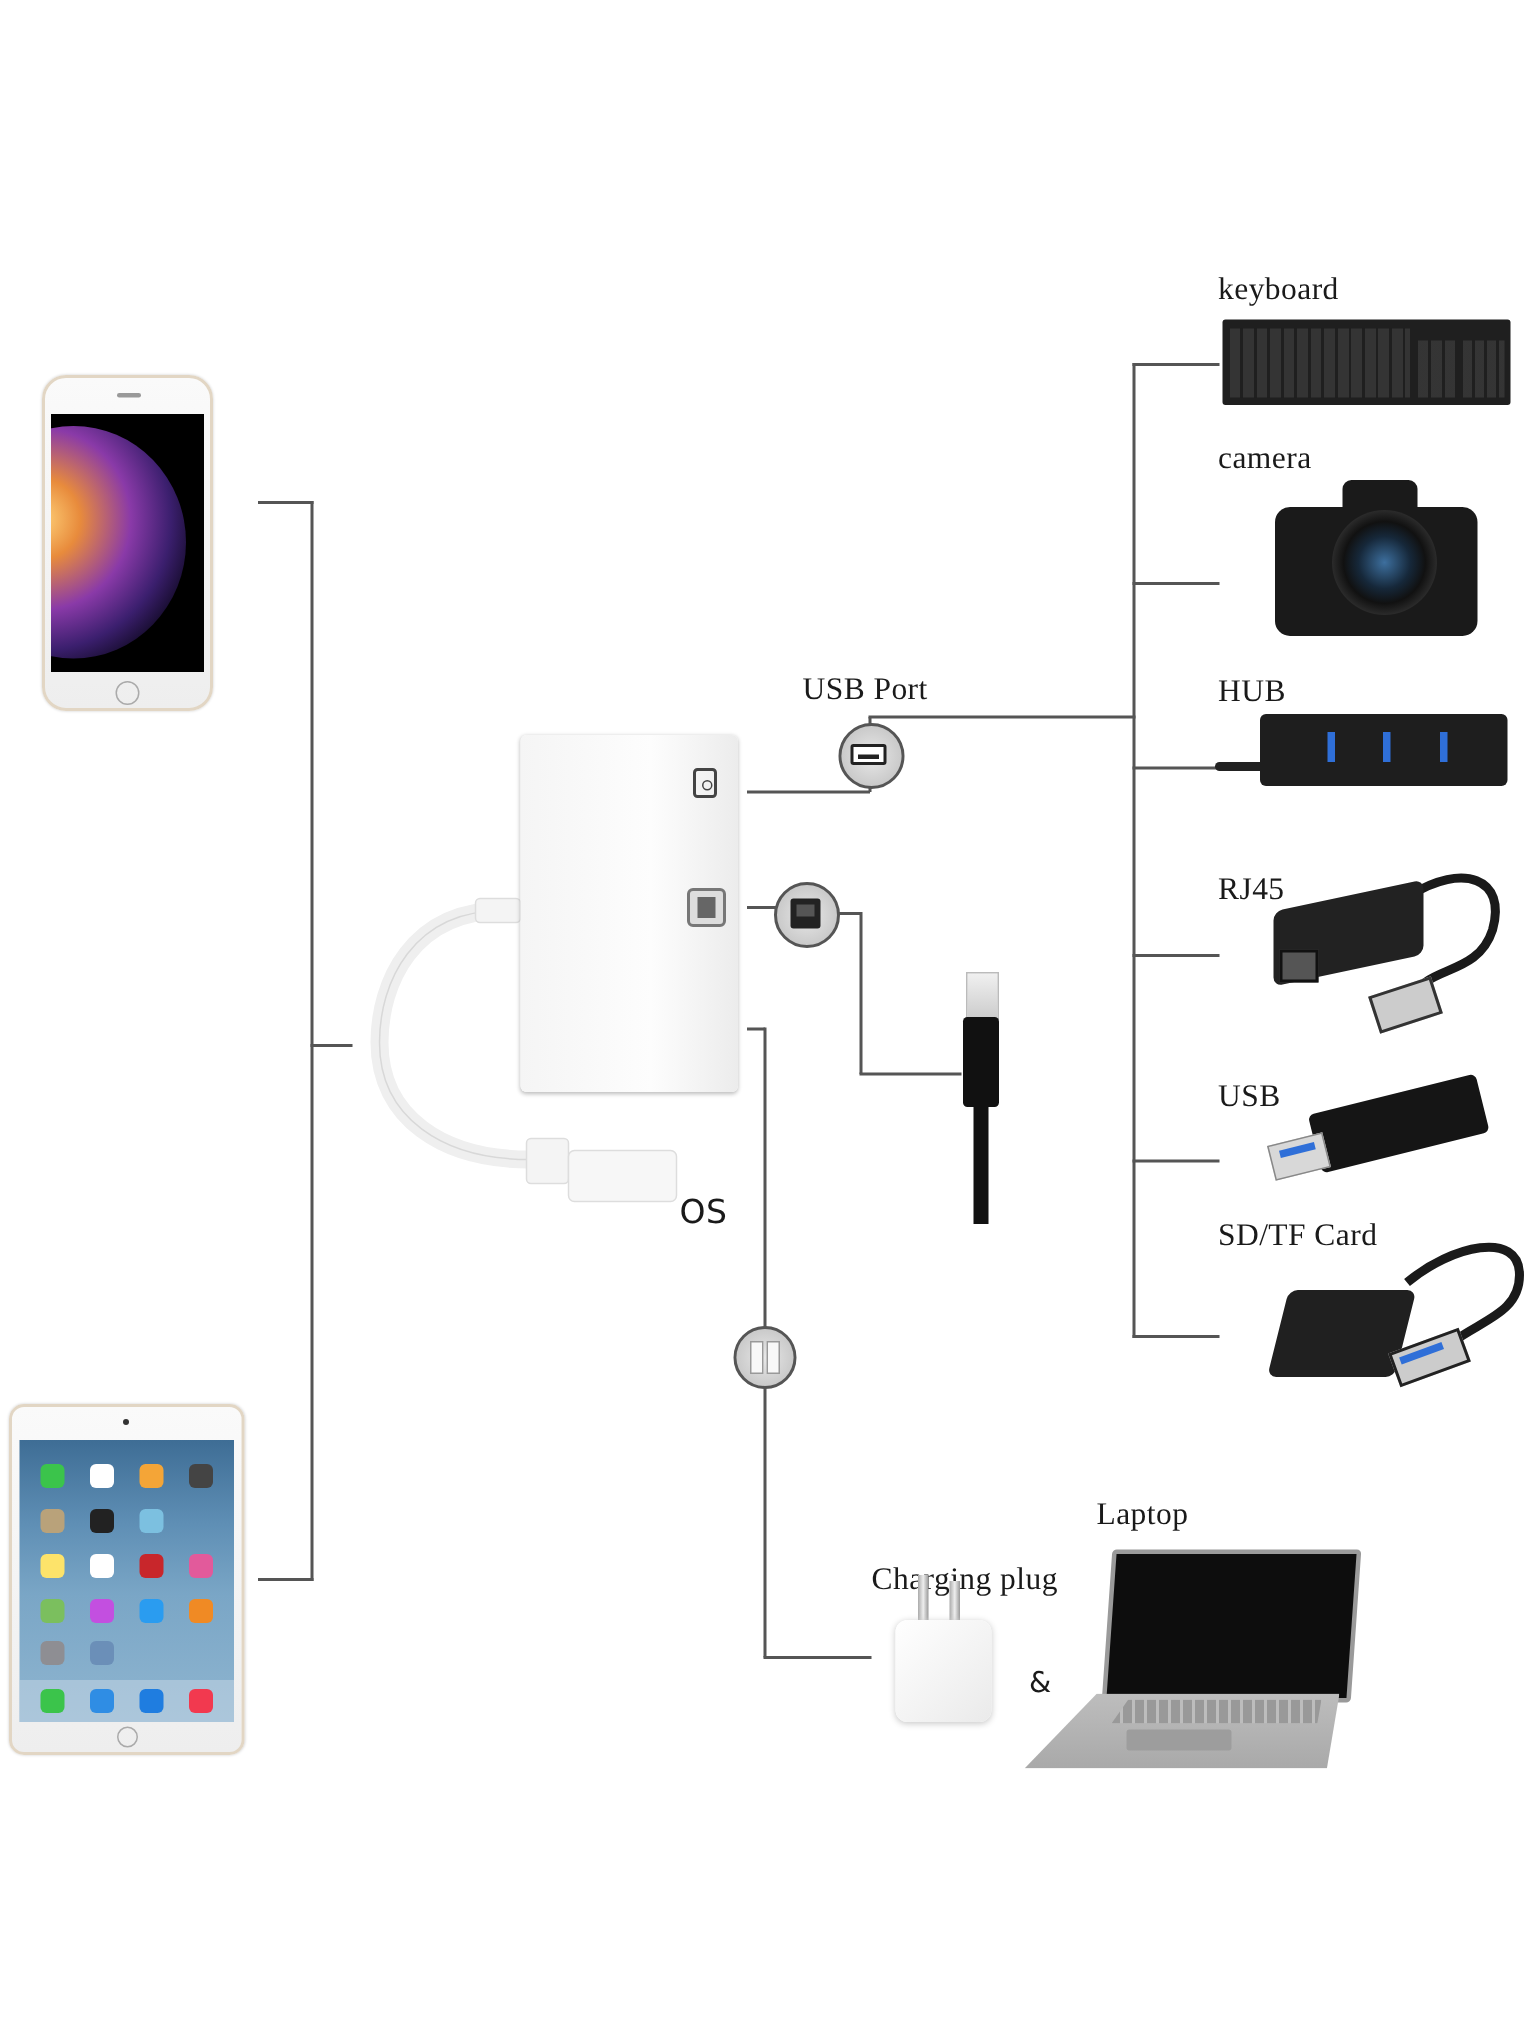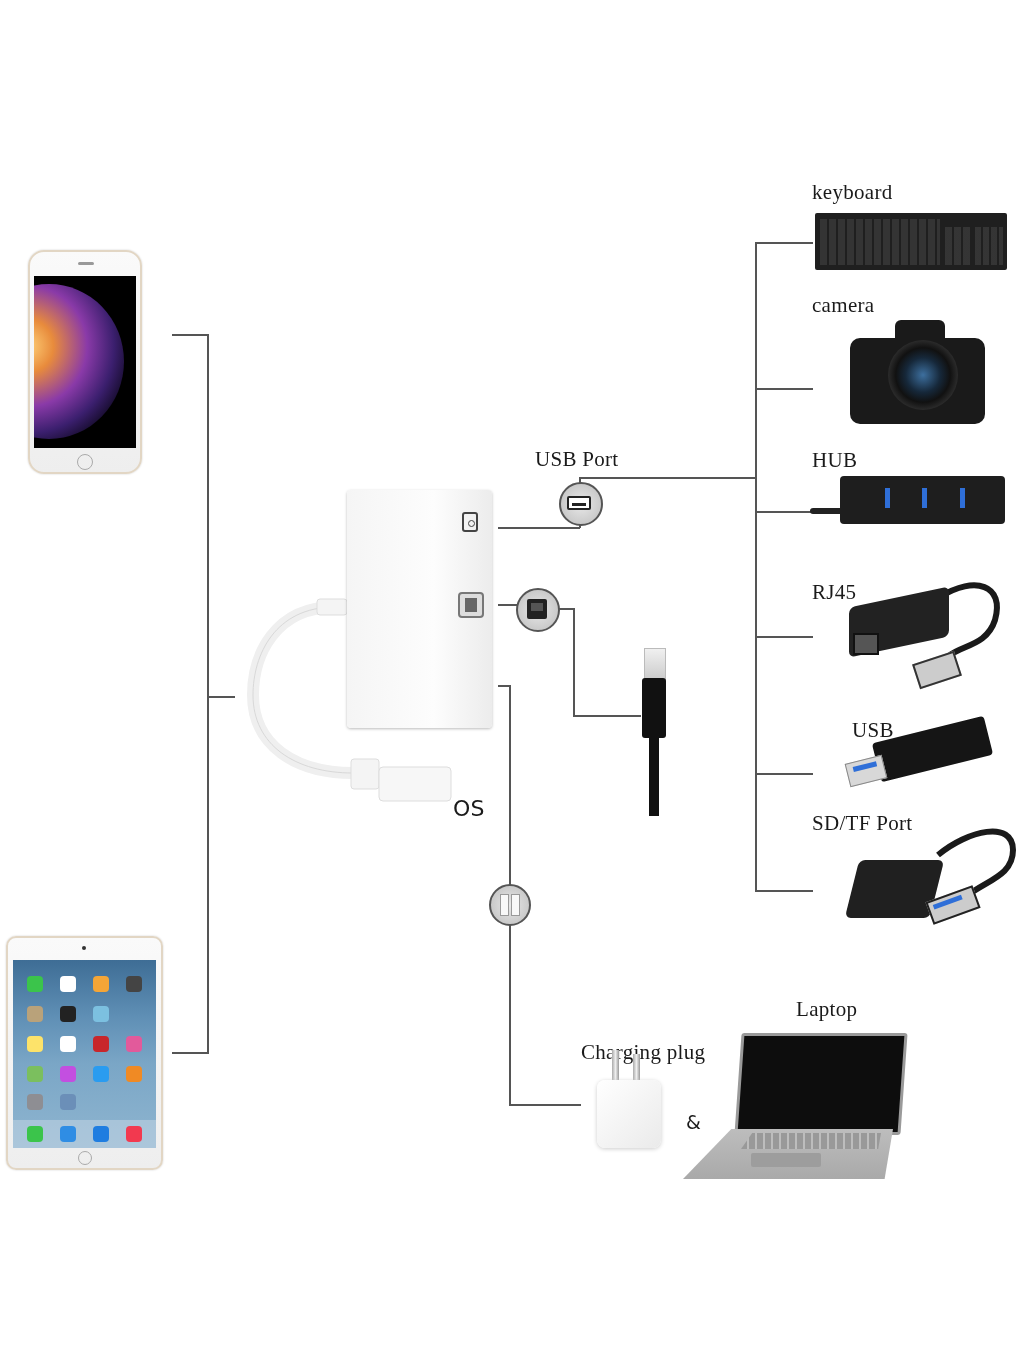--- a/index.html
+++ b/index.html
@@ -149,46 +149,46 @@
 <div class="label" style="left:812px;top:580px;">RJ45</div>
 <div class="device" style="left:845px;top:575px;width:160px;height:115px;">
   <svg width="160" height="115">
     <path d="M95 22 C130 0 160 10 150 45 C142 70 118 70 105 80" fill="none" stroke="#1a1a1a" stroke-width="6"></path>
   </svg>
   <div class="abs" style="left:4px;top:22px;width:100px;height:50px;background:#222;transform:skewY(-12deg);border-radius:6px;"></div>
   <div class="abs" style="left:8px;top:58px;width:22px;height:18px;background:#555;border:2px solid #111;"></div>
   <div class="abs" style="left:70px;top:82px;width:40px;height:22px;background:#ccc;border:2px solid #333;transform:rotate(-18deg);"></div>
 </div>
 
-<div class="label" style="left:812px;top:718px;margin-left:40px;">USB</div>
+<div class="label" style="left:812px;top:718px;">USB</div>
 <div class="device" style="left:845px;top:715px;width:150px;height:75px;">
   <div class="abs" style="left:30px;top:14px;width:115px;height:40px;background:#151515;border-radius:4px;transform:rotate(-14deg);"></div>
   <div class="abs" style="left:2px;top:44px;width:36px;height:22px;background:#d8d8d8;border:1px solid #888;transform:rotate(-14deg);">
     <div class="abs" style="left:6px;top:4px;width:24px;height:5px;background:#2f6fd8;"></div>
   </div>
 </div>
 
-<div class="label" style="left:812px;top:811px;">SD/TF  Port</div>
+<div class="label" style="left:812px;top:811px;">SD/TF  Card</div>
 <div class="device" style="left:848px;top:825px;width:170px;height:105px;">
   <svg width="170" height="105">
     <path d="M90 30 C120 5 165 -5 165 25 C165 50 140 55 120 70" fill="none" stroke="#1a1a1a" stroke-width="6"></path>
   </svg>
   <div class="abs" style="left:4px;top:35px;width:85px;height:58px;background:#202020;border-radius:6px;transform:skewX(-14deg);"></div>
   <div class="abs" style="left:80px;top:68px;width:46px;height:20px;background:#ccc;border:2px solid #222;transform:rotate(-20deg);">
     <div class="abs" style="left:4px;top:3px;width:30px;height:5px;background:#2f6fd8;"></div>
   </div>
 </div>
 
 <div class="label" style="left:581px;top:1040px;">Charging plug</div>
 <div class="device" style="left:595px;top:1050px;width:70px;height:100px;">
   <div class="abs" style="left:17px;top:0;width:7px;height:30px;background:linear-gradient(90deg,#aaa,#eee,#999);"></div>
   <div class="abs" style="left:38px;top:4px;width:7px;height:30px;background:linear-gradient(90deg,#aaa,#eee,#999);"></div>
   <div class="abs" style="left:2px;top:30px;width:64px;height:68px;background:linear-gradient(135deg,#fff,#eaeaea);border-radius:8px;box-shadow:0 1px 4px #ccc;"></div>
 </div>
 <div class="label sans" style="left:686px;top:1087px;font-size:19px;">&amp;</div>
 
-<div class="label" style="left:796px;top:997px;">Laptop</div>
+<div class="label" style="left:731px;top:997px;">Laptop</div>
 <div class="device" style="left:683px;top:1033px;width:215px;height:148px;">
   <div class="abs" style="left:55px;top:0;width:160px;height:96px;background:#0d0d0d;border:3px solid #9a9a9a;border-radius:3px;transform:skewX(-4deg);"></div>
   <div class="abs" style="left:0;top:96px;width:210px;height:50px;background:linear-gradient(180deg,#bdbdbd,#a9a9a9);clip-path:polygon(23% 0,100% 0,96% 100%,0 100%);"></div>
   <div class="abs" style="left:58px;top:100px;width:140px;height:16px;background:repeating-linear-gradient(90deg,#999 0 6px,#bdbdbd 6px 8px);clip-path:polygon(8% 0,100% 0,98% 100%,0 100%);"></div>
   <div class="abs" style="left:68px;top:120px;width:70px;height:14px;background:#9d9d9d;border-radius:2px;"></div>
 </div>
 
 </body></html>

